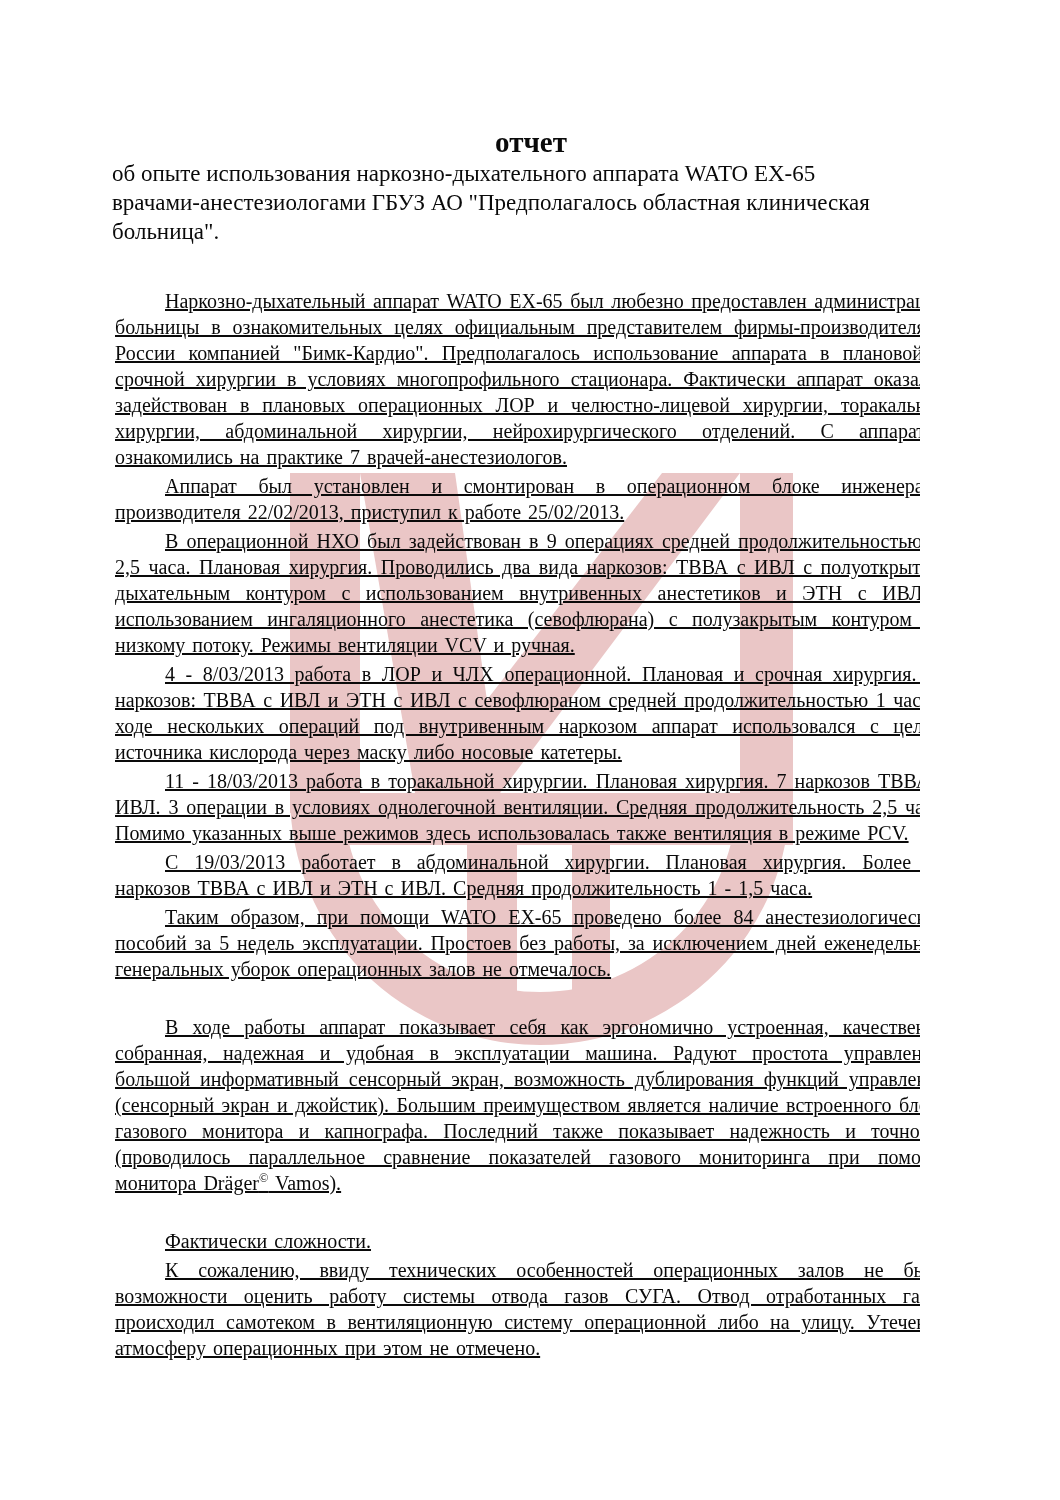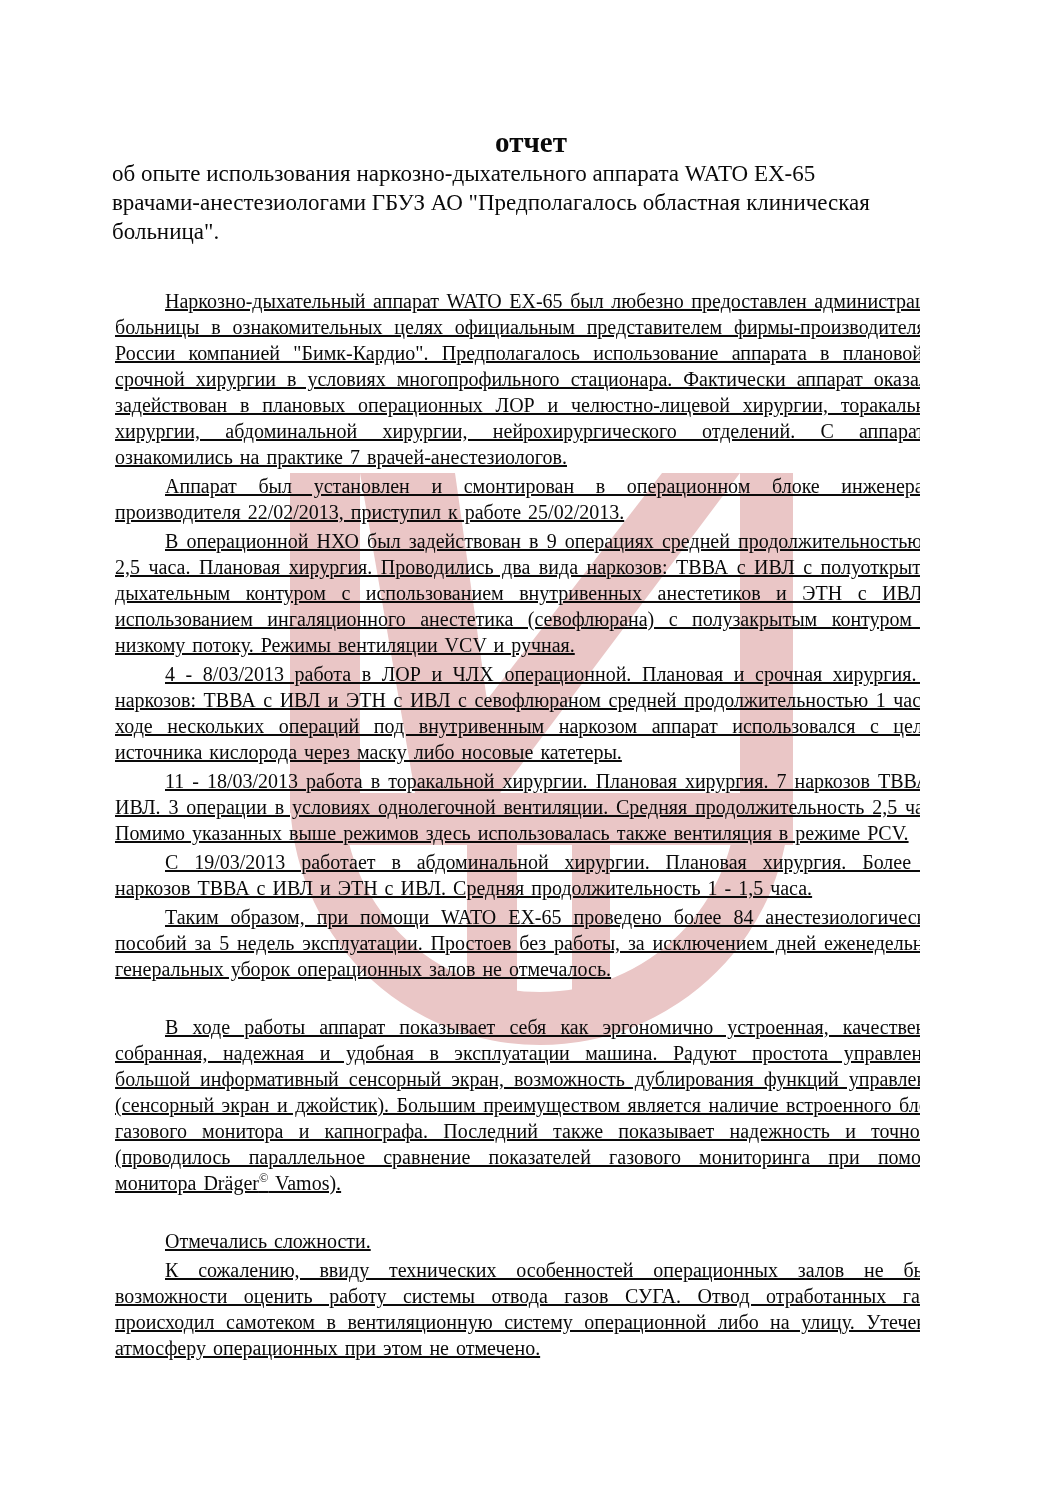--- a/index.html
+++ b/index.html
@@ -100,19 +100,19 @@
 
       <div class="blank-line"></div>
 
 
       <p class="para">
         <span>В ходе работы аппарат показывает себя как эргономично устроенная, качественно собранная, надежная и удобная в эксплуатации машина. Радуют простота управления, большой информативный сенсорный экран, возможность дублирования функций управления (сенсорный экран и джойстик). Большим преимуществом является наличие встроенного  блока газового монитора и капнографа. Последний также показывает надежность и точность (проводилось параллельное сравнение показателей газового мониторинга при помощи монитора Dräger</span><sup>©</sup><span> Vamos).</span>
       </p>
 
       <div class="blank-line"></div>
 
-      <p class="para">Отмечались сложности.</p>
+      <p class="para">Фактически сложности.</p>
 
       <p class="para">К сожалению, ввиду технических особенностей операционных залов не было возможности оценить работу системы отвода газов СУГА. Отвод отработанных газов происходил самотеком в вентиляционную систему операционной либо на улицу. Утечек в атмосферу операционных при этом не отмечено.</p>
 
     </div>
   </div>
 </div>
 
 </body></html>

